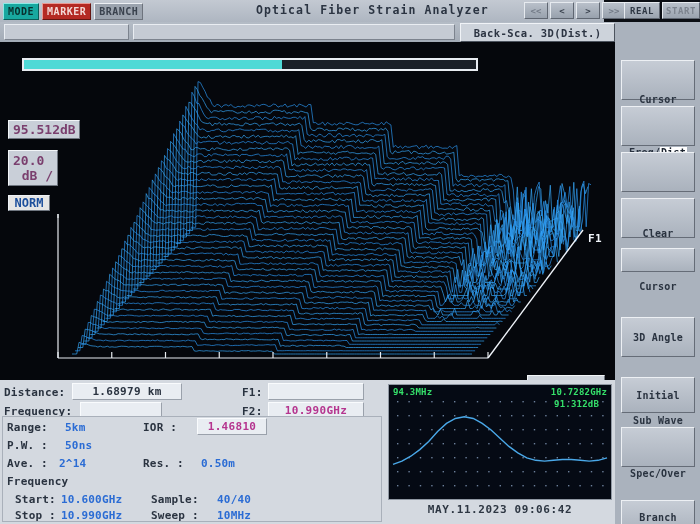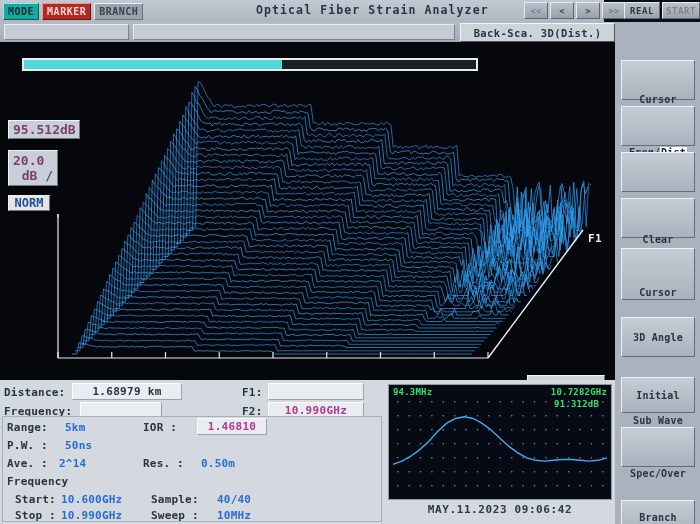--- a/index.html
+++ b/index.html
@@ -479,21 +479,21 @@
   <div class="timestamp">MAY.11.2023 09:06:42</div>
 
   <div class="sidebar" id="sidebar">
       <div class="sbtn" style="top: 38px; height: 40px;"></div>
       <div class="sbtn" style="top: 84px; height: 40px;">
         <span>Cursor</span>
         <span>Freq/<span class="hl">Dist</span></span>
       </div>
       <div class="sbtn" style="top: 130px; height: 40px;"></div>
       <div class="sbtn" style="top: 176px; height: 40px;"></div>
-      <div class="sbtn" style="top: 226px; height: 52px; justify-content: flex-end;">
+      <div class="sbtn" style="top: 226px; height: 24px;">
         <span>Clear</span>
         <span>Cursor</span>
       </div>
       <div class="sbtn" style="top: 295px; height: 40px;">
         <span>3D Angle</span>
       </div>
       <div class="sbtn" style="top: 355px; height: 36px;">
         <span>Initial</span>
       </div>
       <div class="sbtn" style="top: 405px; height: 40px;">

